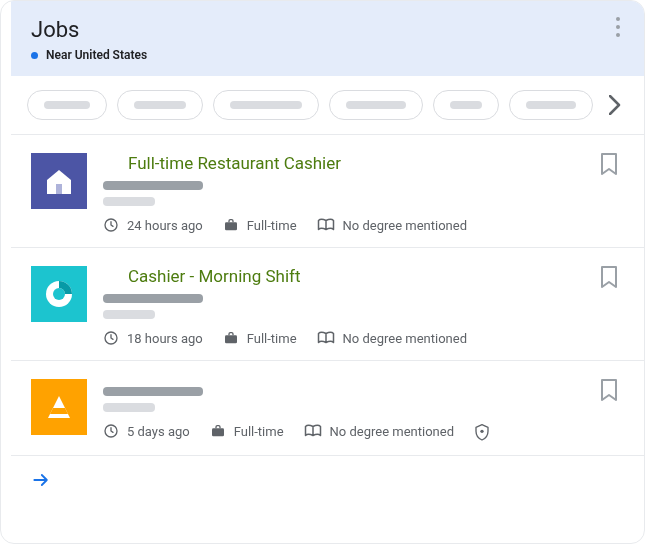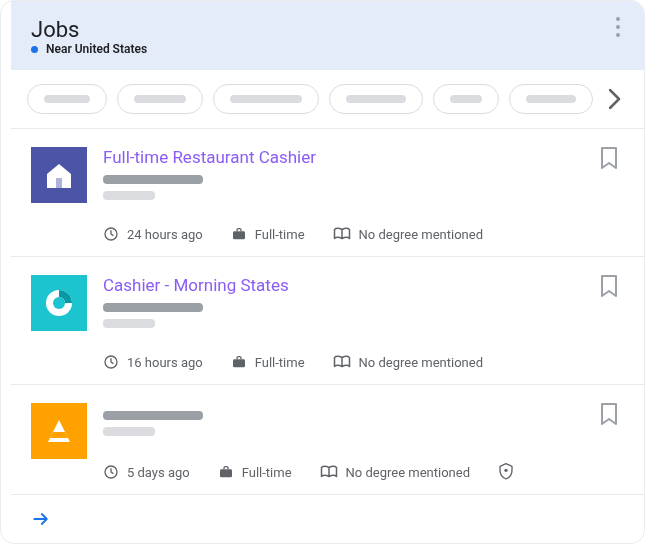--- a/index.html
+++ b/index.html
@@ -1,20 +1,20 @@
 <!DOCTYPE html>
 <html><head>
   <meta charset="utf-8">
   <style>
     * { box-sizing: border-box; margin: 0; padding: 0; }
     body { font-family: -apple-system, BlinkMacSystemFont, "Segoe UI", Roboto, Arial, sans-serif; background: #fff; }
     .card { width: 645px; height: 544px; border: 1px solid #e8eaed; border-radius: 14px; overflow: hidden; display: flex; flex-direction: column; padding-left: 10px; }
     .header { background: #e4ecfa; padding: 16px 20px 14px 20px; position: relative; }
     .header-title { font-size: 22px; font-weight: 400; color: #202124; }
-    .header-sub { display: flex; align-items: center; gap: 8px; }
+    .header-sub { margin-top: 6px; display: flex; align-items: center; gap: 8px; }
     .blue-dot { width: 7px; height: 7px; border-radius: 50%; background: #1a73e8; }
     .header-sub-text { font-size: 12px; font-weight: 600; color: #202124; }
     .kebab { position: absolute; right: 16px; top: 16px; width: 20px; display: flex; flex-direction: column; align-items: center; gap: 4px; cursor: pointer; }
     .kebab span { width: 4px; height: 4px; border-radius: 50%; background: #9aa0a6; }
     .filters { display: flex; align-items: center; gap: 10px; padding: 14px 16px; border-bottom: 1px solid #e8eaed; }
     .chip { height: 30px; border-radius: 16px; border: 1px solid #dadce0; display: flex; align-items: center; justify-content: center; padding: 0 16px; }
     .chip-inner { height: 8px; border-radius: 4px; background: #dadce0; }
     .chip-w1 .chip-inner { width: 46px; }
     .chip-w2 .chip-inner { width: 52px; }
     .chip-w3 .chip-inner { width: 72px; }
@@ -22,24 +22,24 @@
     .chip-w5 .chip-inner { width: 32px; }
     .chip-w6 .chip-inner { width: 50px; }
     .filters-arrow { width: 24px; height: 24px; cursor: pointer; color: #5f6368; display:flex; align-items:center; justify-content:center; }
     .listing { display: flex; padding: 18px 20px 14px 20px; border-bottom: 1px solid #e8eaed; gap: 16px; }
     .listing:last-of-type { border-bottom: 1px solid #e8eaed; }
     .logo { width: 56px; height: 56px; flex-shrink: 0; display: flex; align-items: center; justify-content: center; }
     .logo-1 { background: #4c55a5; }
     .logo-2 { background: #1cc4cf; }
     .logo-3 { background: #ffa200; }
     .listing-body { flex: 1; min-width: 0; }
-    .listing-title { font-size: 17px; color: #8b5cf6; font-weight: 400; }
+    .listing-title { font-size: 17px; color: #4d7c0f; font-weight: 400; margin-left: 25px; }
     .skel-a { margin-top: 8px; height: 9px; width: 100px; background: #9aa0a6; border-radius: 4px; }
     .skel-b { margin-top: 7px; height: 9px; width: 52px; background: #dadce0; border-radius: 4px; }
-    .meta { margin-top: 26px; display: flex; flex-wrap: wrap; gap: 28px; align-items: flex-end; color: #5f6368; font-size: 13px; }
+    .meta { margin-top: 11px; display: flex; flex-wrap: wrap; gap: 20px; align-items: flex-start; color: #5f6368; font-size: 13px; }
     .meta-item { display: flex; align-items: center; gap: 8px; }
     .bookmark { width: 24px; height: 24px; cursor: pointer; color: #9aa0a6; flex-shrink: 0; }
     .more-row { display: flex; align-items: center; gap: 12px; padding: 14px 20px; }
     .more-arrow { color: #1a73e8; }
     svg { display: block; }
   </style>
 </head>
 <body>
 
 <div class="card">
@@ -126,30 +126,30 @@
 
   <div class="listing">
     <div class="logo logo-2">
       <svg width="34" height="34" viewBox="0 0 34 34">
         <circle cx="17" cy="17" r="13" fill="#ffffff"></circle>
         <circle cx="17" cy="17" r="6" fill="#1cc4cf"></circle>
         <path d="M17 4 A13 13 0 0 1 30 17 L23 17 A6 6 0 0 0 17 11 Z" fill="#079aa6"></path>
       </svg>
     </div>
     <div class="listing-body">
-      <div class="listing-title">Cashier - Morning States</div>
+      <div class="listing-title">Cashier - Morning Shift</div>
       <div class="skel-a"></div>
       <div class="skel-b"></div>
       <div class="meta">
         <div class="meta-item">
           <svg width="16" height="16" viewBox="0 0 24 24">
               <circle cx="12" cy="12" r="9" fill="none" stroke="#5f6368" stroke-width="2"></circle>
               <path d="M12 7 V12 L15 14" stroke="#5f6368" stroke-width="2" fill="none" stroke-linecap="round"></path>
             </svg>
-          <span>16 hours ago</span>
+          <span>18 hours ago</span>
         </div>
         <div class="meta-item">
           <svg width="16" height="16" viewBox="0 0 24 24">
               <rect x="3" y="8" width="18" height="12" rx="2" fill="#5f6368"></rect>
               <path d="M9 8 V6 a2 2 0 0 1 2 -2 h2 a2 2 0 0 1 2 2 V8" fill="none" stroke="#5f6368" stroke-width="2"></path>
             </svg>
           <span>Full-time</span>
         </div>
         <div class="meta-item">
           <svg width="18" height="16" viewBox="0 0 24 20">

